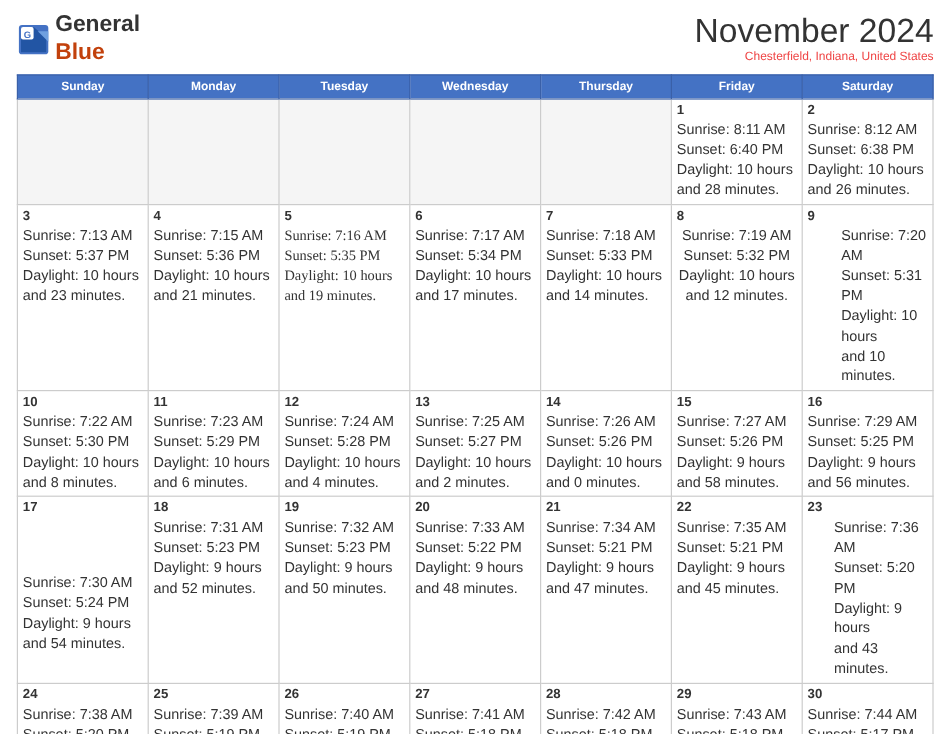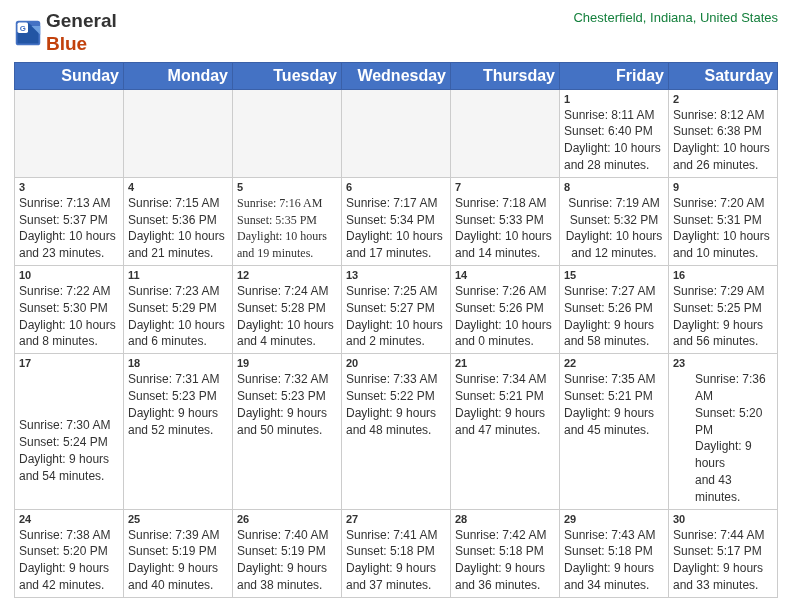--- a/index.html
+++ b/index.html
@@ -37,35 +37,35 @@
       width: 28px;
       height: 28px;
     }
     .title-block { text-align: right; }
     .month-title {
       font-size: 28px;
       color: #333;
       font-weight: normal;
     }
     .subtitle {
-      font-size: 13px;
-      color: #15803d;
+      font-size: 10px;
+      color: #ef4444;
     }
     table {
       width: 100%;
       border-collapse: collapse;
       table-layout: fixed;
     }
     th {
       background: #4472C4;
       color: white;
-      font-size: 16px;
+      font-size: 10px;
       font-weight: bold;
       padding: 4px 4px;
-      text-align: right;
+      text-align: center;
       border: 1px solid #3a60a8;
     }
     td {
       border: 1px solid #ccc;
       vertical-align: top;
       padding: 3px 4px;
       font-size: 9.5px;
       color: #333;
       height: 88px;
       background: #fff;
@@ -94,20 +94,21 @@
         <polygon points="20,8 30,18 30,8" fill="#6fa0e0"></polygon>
         <rect x="4" y="4" width="12" height="12" rx="2" fill="white"></rect>
         <text x="10" y="14" font-size="9" font-weight="bold" fill="#4472C4" text-anchor="middle">G</text>
       </svg>
       <div class="logo-text">
         <div>General</div>
         <div class="blue">Blue</div>
       </div>
     </div>
     <div class="title-block">
+      <div class="month-title">November 2024</div>
       <div class="subtitle">Chesterfield, Indiana, United States</div>
     </div>
   </div>
 
   <table>
     <thead>
       <tr>
       <th>Sunday</th>
           <th>Monday</th>
           <th>Tuesday</th>
@@ -177,21 +178,21 @@
           </td>
           <td>
             <span class="day-num">8</span>
             <div class="day-info" style="white-space: pre-line; text-align: center;">Sunrise: 7:19 AM
 Sunset: 5:32 PM
 Daylight: 10 hours
 and 12 minutes.</div>
           </td>
           <td>
             <span class="day-num">9</span>
-            <div class="day-info" style="white-space: pre-line;">Sunrise: 7:20 AM
+            <div class="day-info" style="white-space: pre-line; margin-left: 28px;">Sunrise: 7:20 AM
 Sunset: 5:31 PM
 Daylight: 10 hours
 and 10 minutes.</div>
           </td>
         </tr>
         <tr>
           <td>
             <span class="day-num">10</span>
             <div class="day-info" style="white-space: pre-line;">Sunrise: 7:22 AM
 Sunset: 5:30 PM

